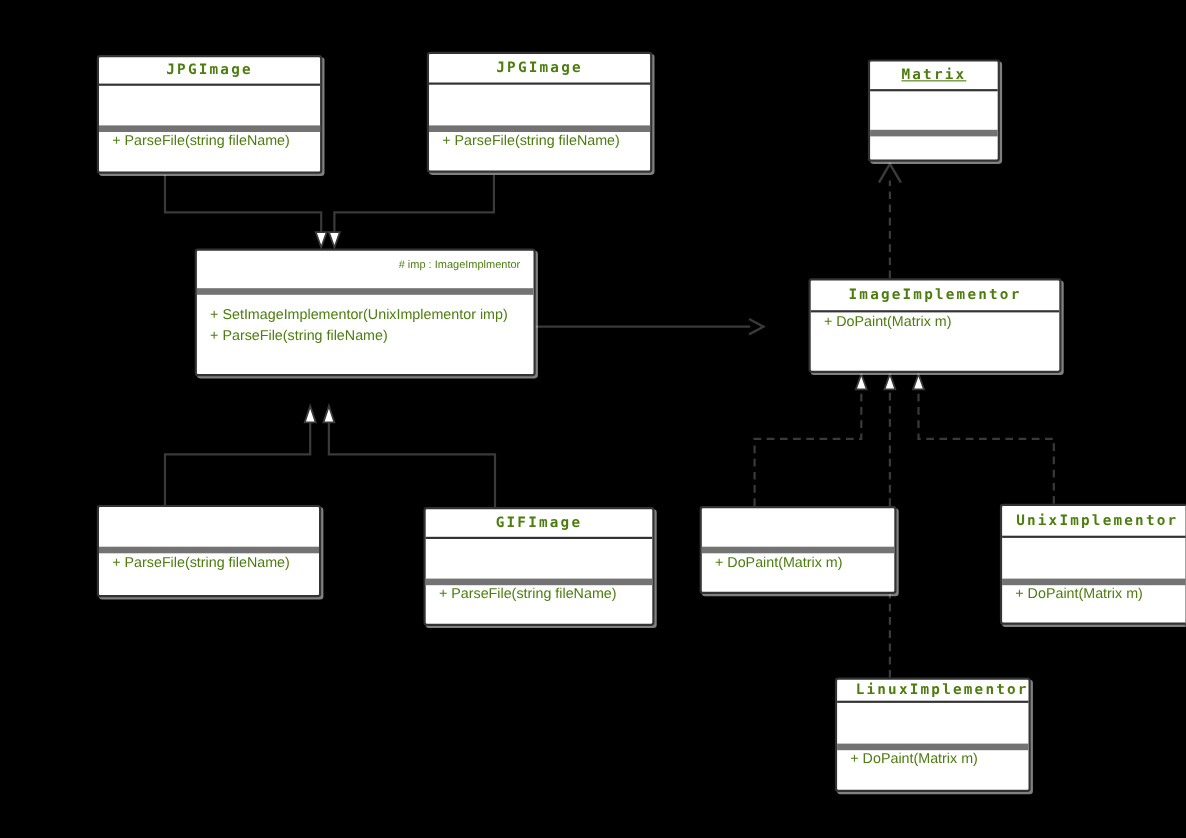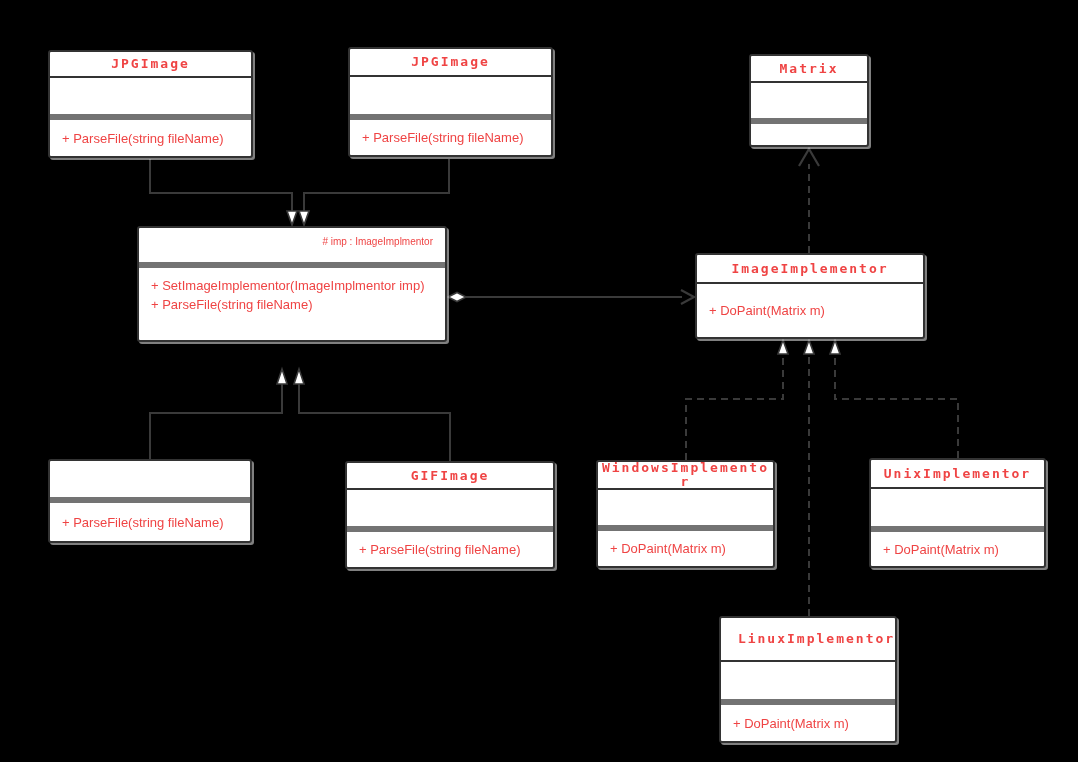--- a/index.html
+++ b/index.html
@@ -12,57 +12,58 @@
     overflow: hidden;
     font-family: "Liberation Sans", "DejaVu Sans", sans-serif;
   }
   #lines { position: absolute; top: 0; left: 0; z-index: 1; }
 
   .uml {
     position: absolute;
     background: #fff;
     border: 2px solid #333;
     border-radius: 3px;
-    color: #ef4444;
+    color: #4d7c0f;
     z-index: 2;
     box-shadow: 2px 2px 0 rgba(255,255,255,0.5);
+    margin-left: 40px;
   }
   .t {
     display: flex; align-items: center; justify-content: center;
     text-align: center;
     font-family: "DejaVu Sans Mono", "Liberation Mono", monospace;
     font-weight: bold; font-size: 13px; line-height: 14px;
     letter-spacing: 2px;
     border-bottom: 2px solid #333;
     padding: 0 2px;
     overflow: hidden;
   }
   .a {
     border-bottom: 6px solid #737373;
     padding: 8px 12px 0;
     font-size: 10px;
     overflow: hidden;
     text-align: right;
   }
   .m {
-    display: flex; align-items: center;
+    display: flex; align-items: flex-start;
     padding: 0 12px;
     font-size: 13px;
     overflow: hidden;
   }
   .m.block { display: block; padding: 9px 12px; line-height: 1.45; }
 
   
   #c-jpg    { left: 48px;  top: 50px;  width: 205px; }
   #c-jpg .t { height: 26px; } #c-jpg .a { height: 42px; } #c-jpg .m { height: 36px; }
 
   #c-png    { left: 348px; top: 47px;  width: 205px; }
   #c-png .t { height: 28px; } #c-png .a { height: 43px; } #c-png .m { height: 35px; }
 
-  #c-matrix    { left: 749px; top: 54px; width: 120px; }
+  #c-matrix    { left: 749px; top: 54px; width: 120px; text-decoration: underline; }
   #c-matrix .t { height: 27px; } #c-matrix .a { height: 41px; } #c-matrix .m { height: 21px; }
 
   #c-image    { left: 137px; top: 226px; width: 310px; }
   #c-image .t { height: 26px; } #c-image .a { height: 40px; } #c-image .m { height: 72px; }
 
   #c-impl    { left: 695px; top: 253px; width: 230px; }
   #c-impl .t { height: 29px; } #c-impl .m { height: 53px; }
 
   #c-bmp    { left: 48px;  top: 459px; width: 204px; }
   #c-bmp .t { height: 27px; } #c-bmp .a { height: 42px; } #c-bmp .m { height: 38px; }
@@ -70,21 +71,21 @@
   #c-gif    { left: 345px; top: 461px; width: 210px; }
   #c-gif .t { height: 27px; } #c-gif .a { height: 42px; } #c-gif .m { height: 35px; }
 
   #c-win    { left: 596px; top: 460px; width: 179px; }
   #c-win .t { height: 28px; word-break: break-all; } #c-win .a { height: 41px; } #c-win .m { height: 35px; }
 
   #c-unix    { left: 869px; top: 458px; width: 177px; }
   #c-unix .t { height: 29px; } #c-unix .a { height: 43px; } #c-unix .m { height: 34px; }
 
   #c-linux    { left: 719px; top: 616px; width: 178px; }
-  #c-linux .t { height: 44px; padding-left: 19px; } #c-linux .a { height: 43px; } #c-linux .m { height: 36px; }
+  #c-linux .t { height: 21px; padding-left: 19px; } #c-linux .a { height: 43px; } #c-linux .m { height: 36px; }
 
   
   .rel  { stroke: #3a3a3a; stroke-width: 2; fill: none; }
   .dash { stroke-dasharray: 7 5; }
   .tri  { fill: #fff; stroke: #3a3a3a; stroke-width: 1.6; }
   .dia  { fill: #fff; stroke: #3a3a3a; stroke-width: 1.6; }
   .open { fill: none; stroke: #3a3a3a; stroke-width: 2.2; }
 </style>
 </head>
 <body>
@@ -160,21 +161,21 @@
     <div class="t">Matrix</div>
     <div class="a"></div>
     <div class="m"></div>
   </div>
 
   <div class="uml" id="c-image">
     <div class="a">
       <div># imp : ImageImplmentor</div>
     </div>
     <div class="m block">
-      <div>+ SetImageImplementor(ImageImplmentor imp)</div>
+      <div>+ SetImageImplementor(UnixImplementor imp)</div>
       <div>+ ParseFile(string fileName)</div>
     </div>
   </div>
 
   <div class="uml" id="c-impl">
     <div class="t">ImageImplementor</div>
     <div class="m">
       <div>+ DoPaint(Matrix m)</div>
     </div>
   </div>
@@ -188,21 +189,20 @@
 
   <div class="uml" id="c-gif">
     <div class="t">GIFImage</div>
     <div class="a"></div>
     <div class="m">
       <div>+ ParseFile(string fileName)</div>
     </div>
   </div>
 
   <div class="uml" id="c-win">
-    <div class="t">WindowsImplementor</div>
     <div class="a"></div>
     <div class="m">
       <div>+ DoPaint(Matrix m)</div>
     </div>
   </div>
 
   <div class="uml" id="c-unix">
     <div class="t">UnixImplementor</div>
     <div class="a"></div>
     <div class="m">

